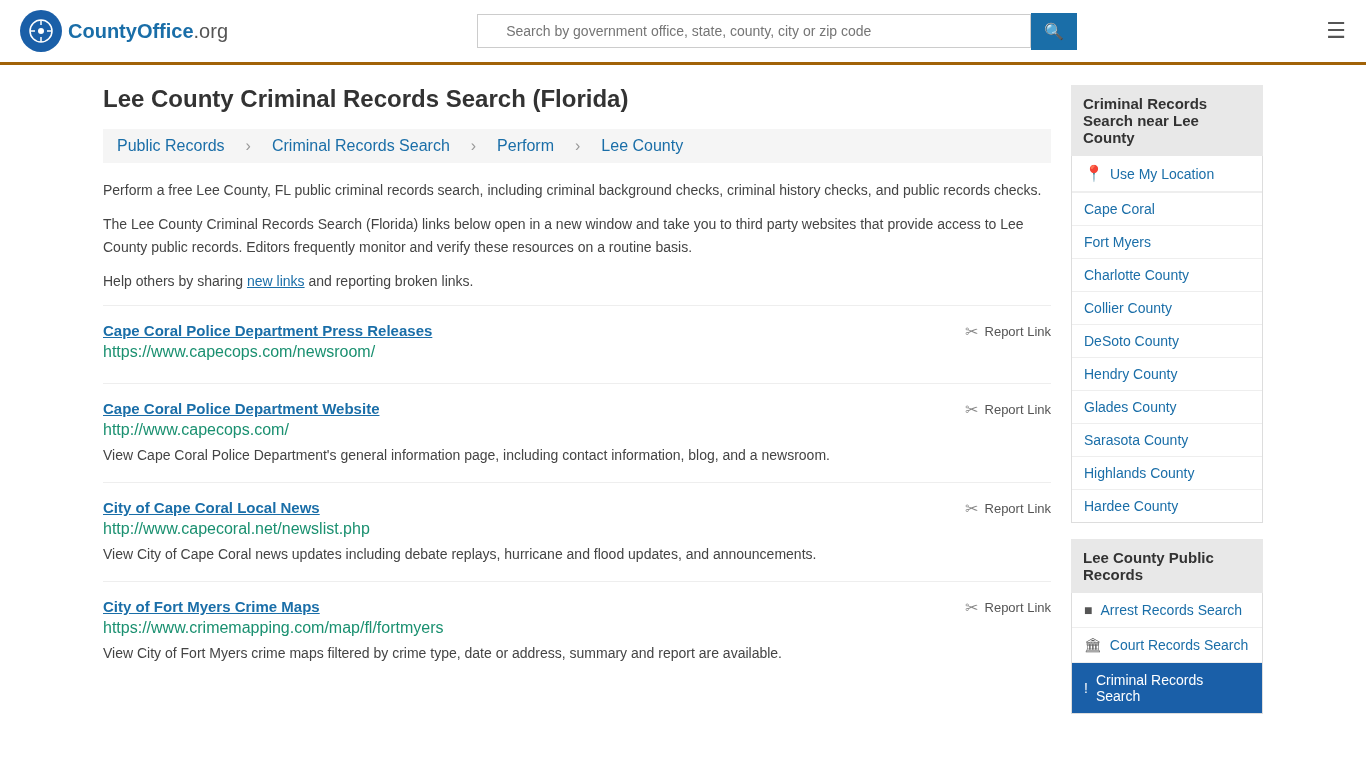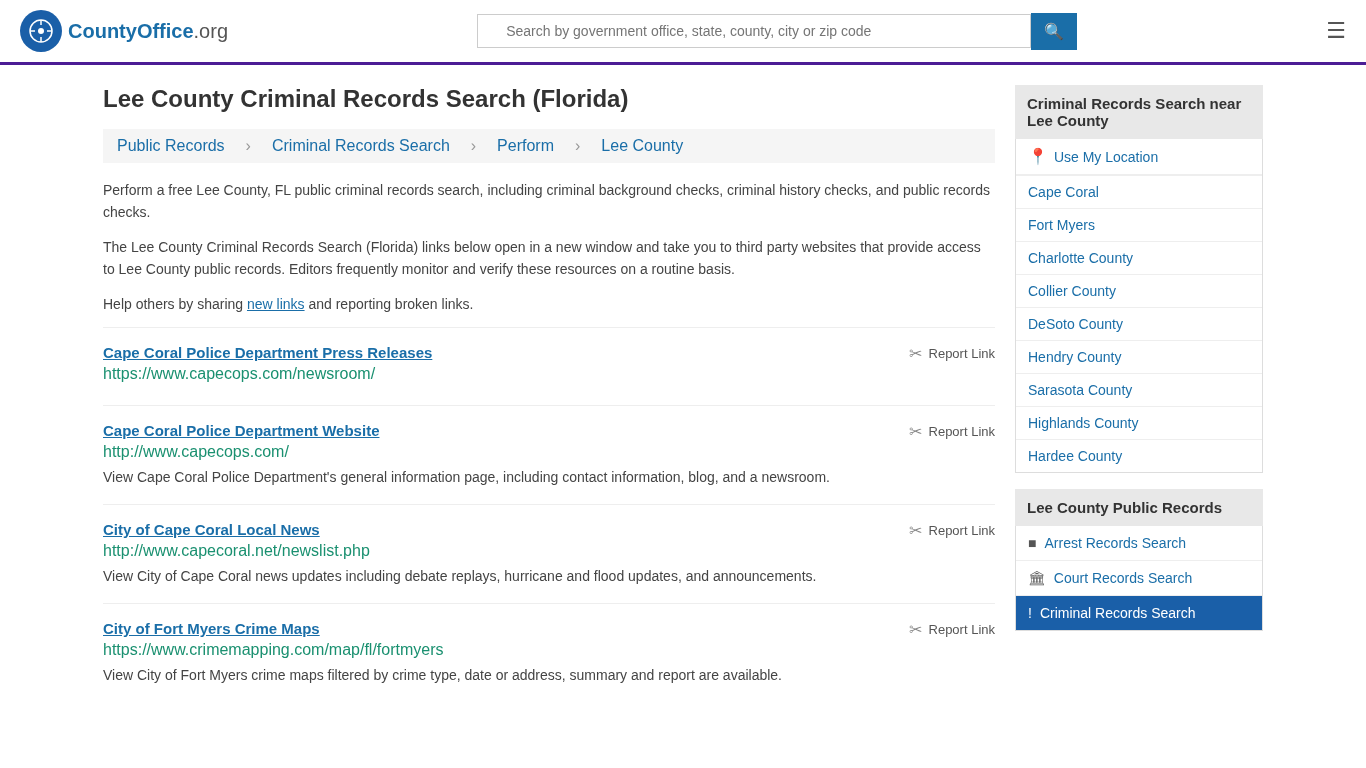--- a/index.html
+++ b/index.html
@@ -1,21 +1,21 @@
 <!DOCTYPE html>
 <html><head>
   <meta charset="utf-8">
   <style>
     * { box-sizing: border-box; margin: 0; padding: 0; }
     body { font-family: Arial, sans-serif; font-size: 14px; color: #333; background: #fff; }
 
     
     #header {
       background: #fff;
-      border-bottom: 3px solid #4c1d95;
+      border-bottom: 3px solid #a16207;
       padding: 10px 20px;
       display: flex;
       align-items: center;
       justify-content: space-between;
     }
     #logo-area {
       display: flex;
       align-items: center;
       gap: 6px;
     }
@@ -76,21 +76,21 @@
       margin: 20px auto;
       padding: 0 20px;
       display: flex;
       gap: 20px;
       justify-content: space-between;
     }
     #content {
       flex: 1;
     }
     #sidebar {
-      width: 248px;
+      width: 192px;
       flex-shrink: 0;
     }
 
     
     #page-title {
       font-size: 24px;
       font-weight: bold;
       color: #333;
       margin-bottom: 16px;
     }
@@ -366,20 +366,23 @@
         <li>
             <a href="#">Collier County</a>
           </li>
         <li>
             <a href="#">DeSoto County</a>
           </li>
         <li>
             <a href="#">Hendry County</a>
           </li>
         <li>
+            <a href="#">Glades County</a>
+          </li>
+        <li>
             <a href="#">Sarasota County</a>
           </li>
         <li>
             <a href="#">Highlands County</a>
           </li>
         <li>
             <a href="#">Hardee County</a>
           </li>
       </ul>
     </div>

